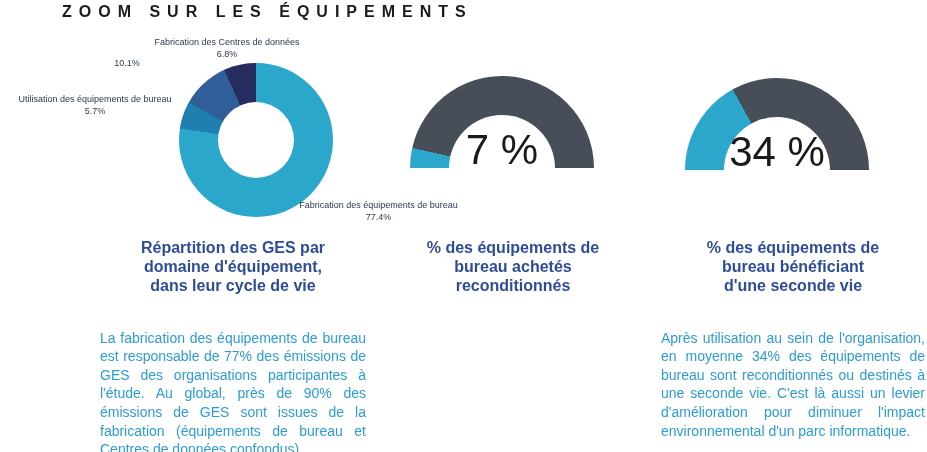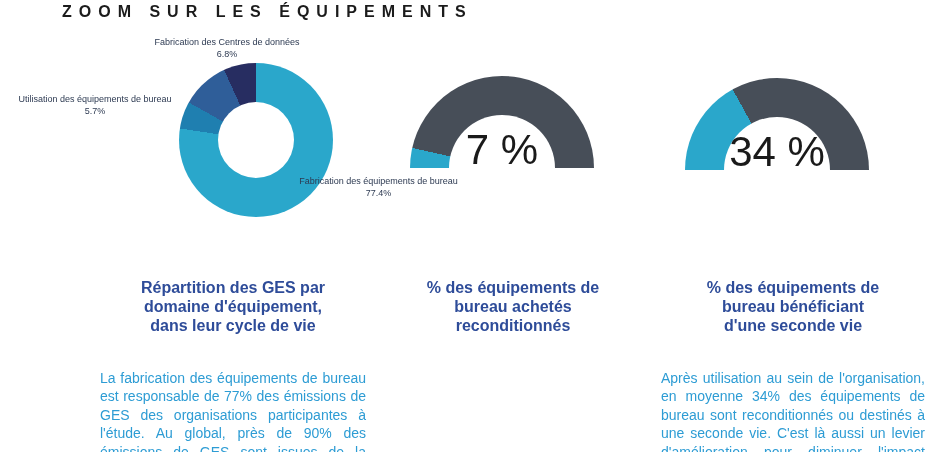--- a/index.html
+++ b/index.html
@@ -13,59 +13,60 @@
   
   .donut { position:absolute; left:179px; top:63px; width:154px; height:154px;
            border-radius:50%; }
   .donut-hole { position:absolute; left:39px; top:39px; width:76px; height:76px;
                 border-radius:50%; background:#fff; }
   .donut-label { position:absolute; font-size:9px; line-height:1.3; color:#2d3a52;
                  text-align:center; }
   .dl-1 { left:142px; top:37px;  width:170px; }
   .dl-2 { left:42px;  top:58px;  width:170px; }
   .dl-3 { left:10px;  top:94px;  width:170px; }
-  .dl-4 { left:291px; top:176px; width:175px; }
+  .dl-4 { left:291px; top:200px; width:175px; }
 
   
   .gauge-wrap { position:absolute; width:184px; height:92px; overflow:hidden; }
   .gw-1 { left:410px; top:76px; }
   .gw-2 { left:685px; top:78px; }
   .gauge-circle { position:absolute; left:0; top:0; width:184px; height:184px;
                   border-radius:50%; }
   .gauge-hole { position:absolute; left:39px; top:39px; width:106px; height:106px;
                 border-radius:50%; background:#fff; }
   .gauge-value { position:absolute; left:0; bottom:-3px; width:100%; text-align:center;
                  font-size:42px; line-height:1; color:#1a1a1a; }
 
   
   .col { position:absolute; top:238px; }
   .col-1 { left:100px; width:266px; }
   .col-2 { left:381px; width:264px; }
   .col-3 { left:661px; width:264px; }
   .col h2 { font-size:16px; font-weight:700; color:#2e4c99; text-align:center;
-            line-height:1.2; white-space:pre-line;margin-top:40px; }
+            line-height:1.2; white-space:pre-line; }
   .col p  { margin-top:33px; font-size:14px; line-height:1.33; color:#2d9cd4;
             text-align:justify; }
 </style>
 </head>
 <body>
 
 <div class="canvas">
 
   <div class="title">ZOOM SUR LES ÉQUIPEMENTS</div>
 
   <div class="donut" style="background: conic-gradient(rgb(42, 167, 203) 0%, rgb(42, 167, 203) 77.4%, rgb(31, 127, 176) 77.4%, rgb(31, 127, 176) 83.1%, rgb(47, 94, 153) 83.1%, rgb(47, 94, 153) 93.2%, rgb(39, 45, 97) 93.2%, rgb(39, 45, 97) 100%);">
     <div class="donut-hole"></div>
   </div>
 
   <div class="donut-label dl-1">
     <div>Fabrication des Centres de données</div>
     <div>6.8%</div>
   </div>
   <div class="donut-label dl-2">
+    <div>10.1%</div>
   </div>
   <div class="donut-label dl-3">
     <div>Utilisation des équipements de bureau</div>
     <div>5.7%</div>
   </div>
   <div class="donut-label dl-4">
     <div>Fabrication des équipements de bureau</div>
     <div>77.4%</div>
   </div>
 

